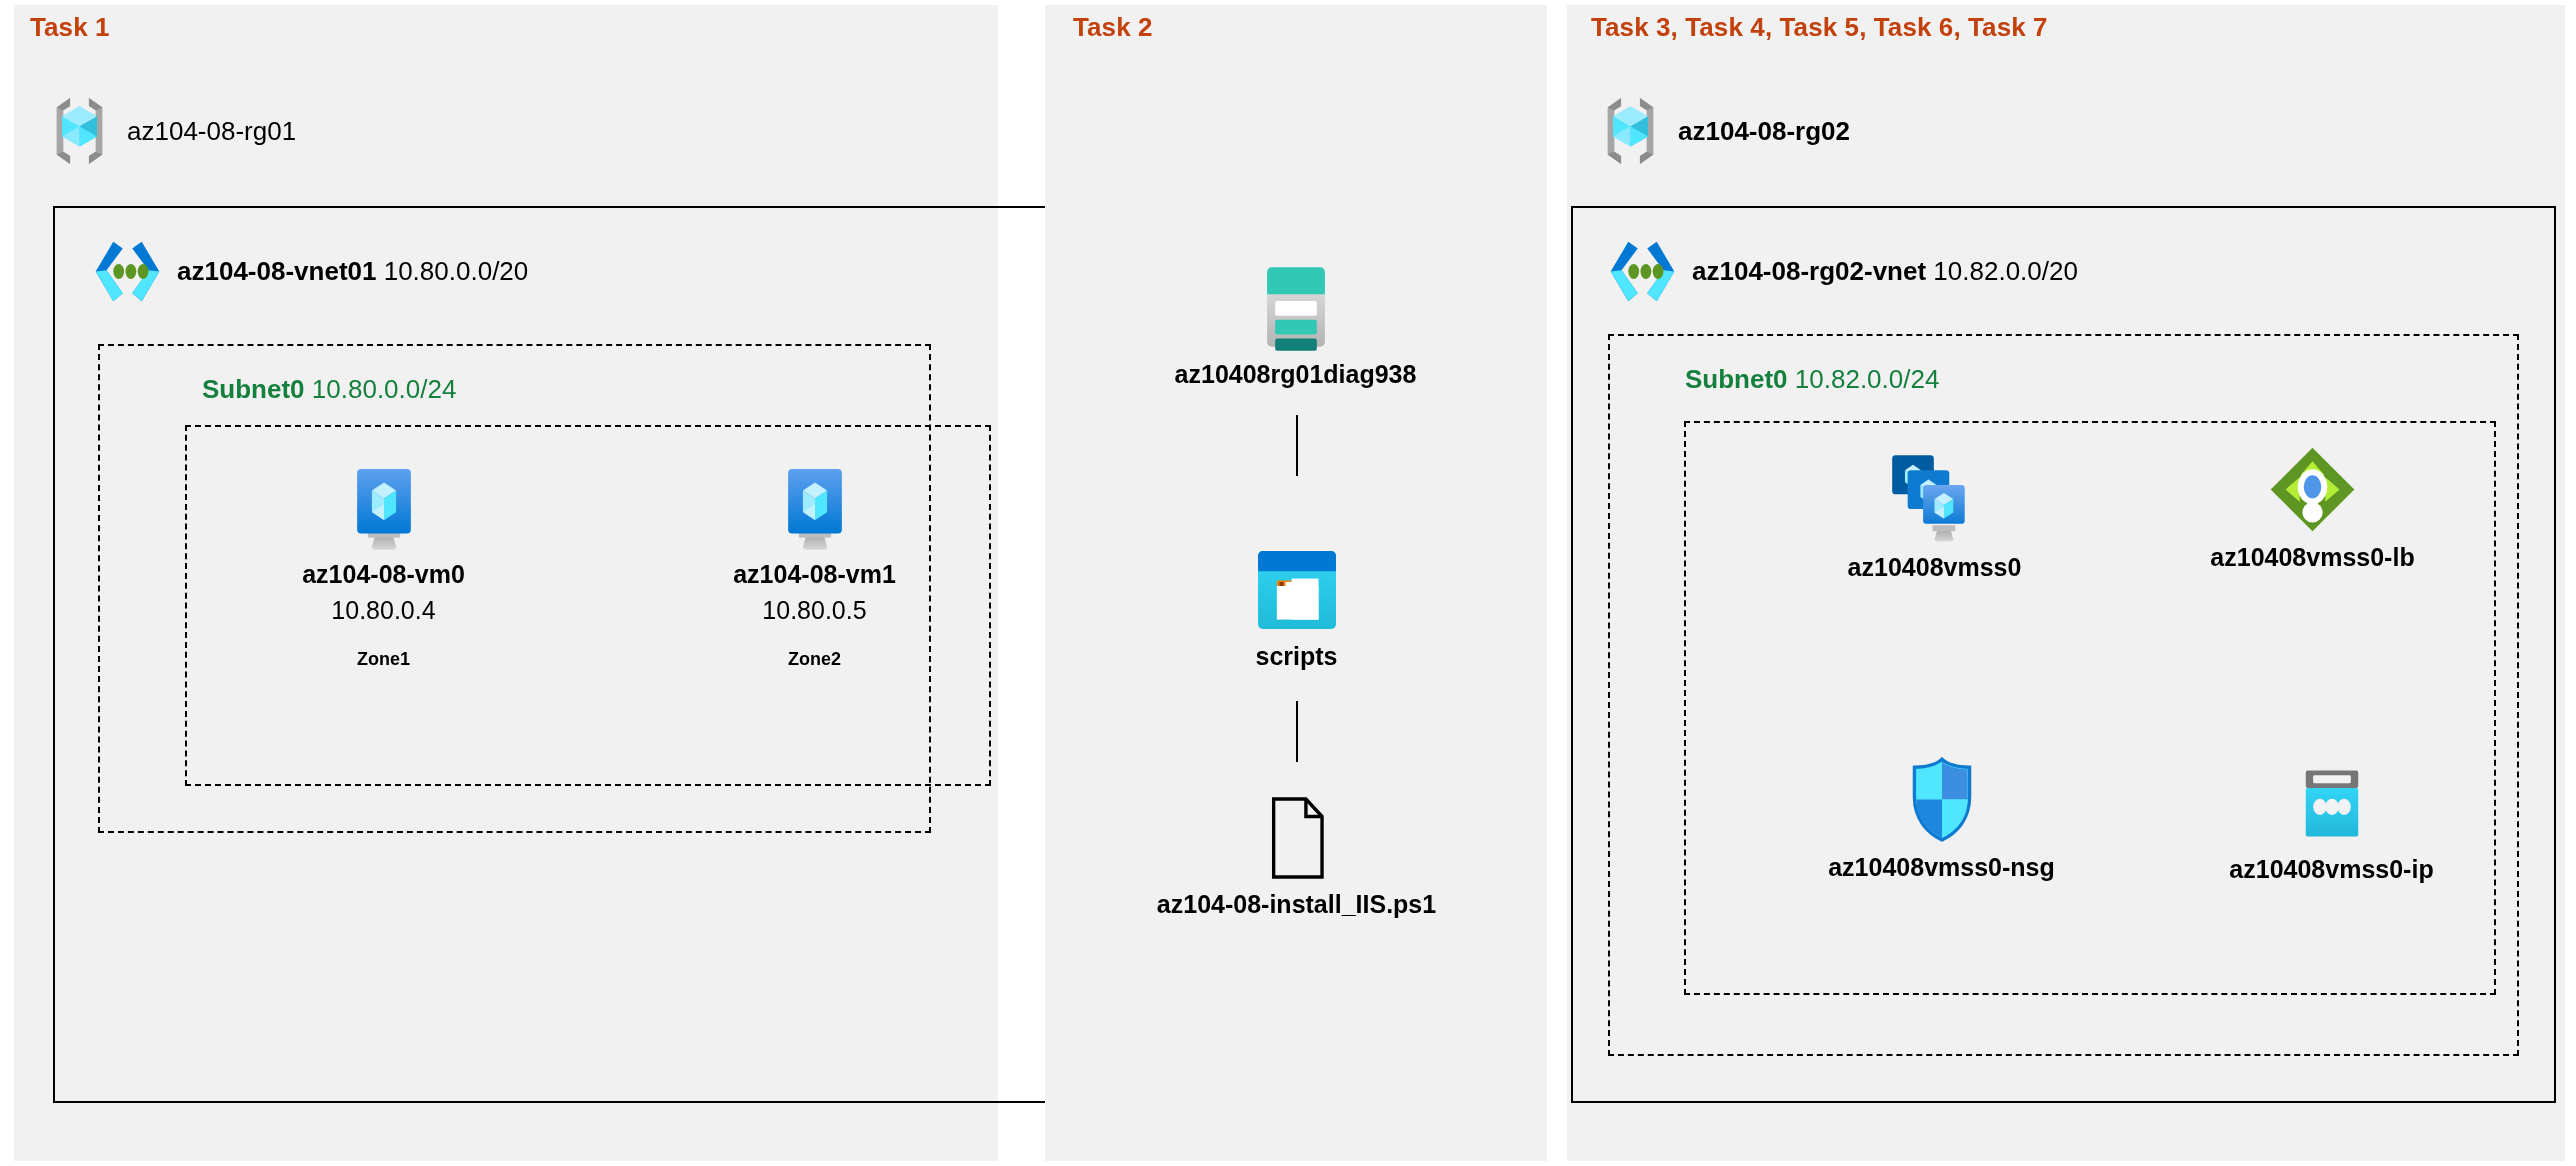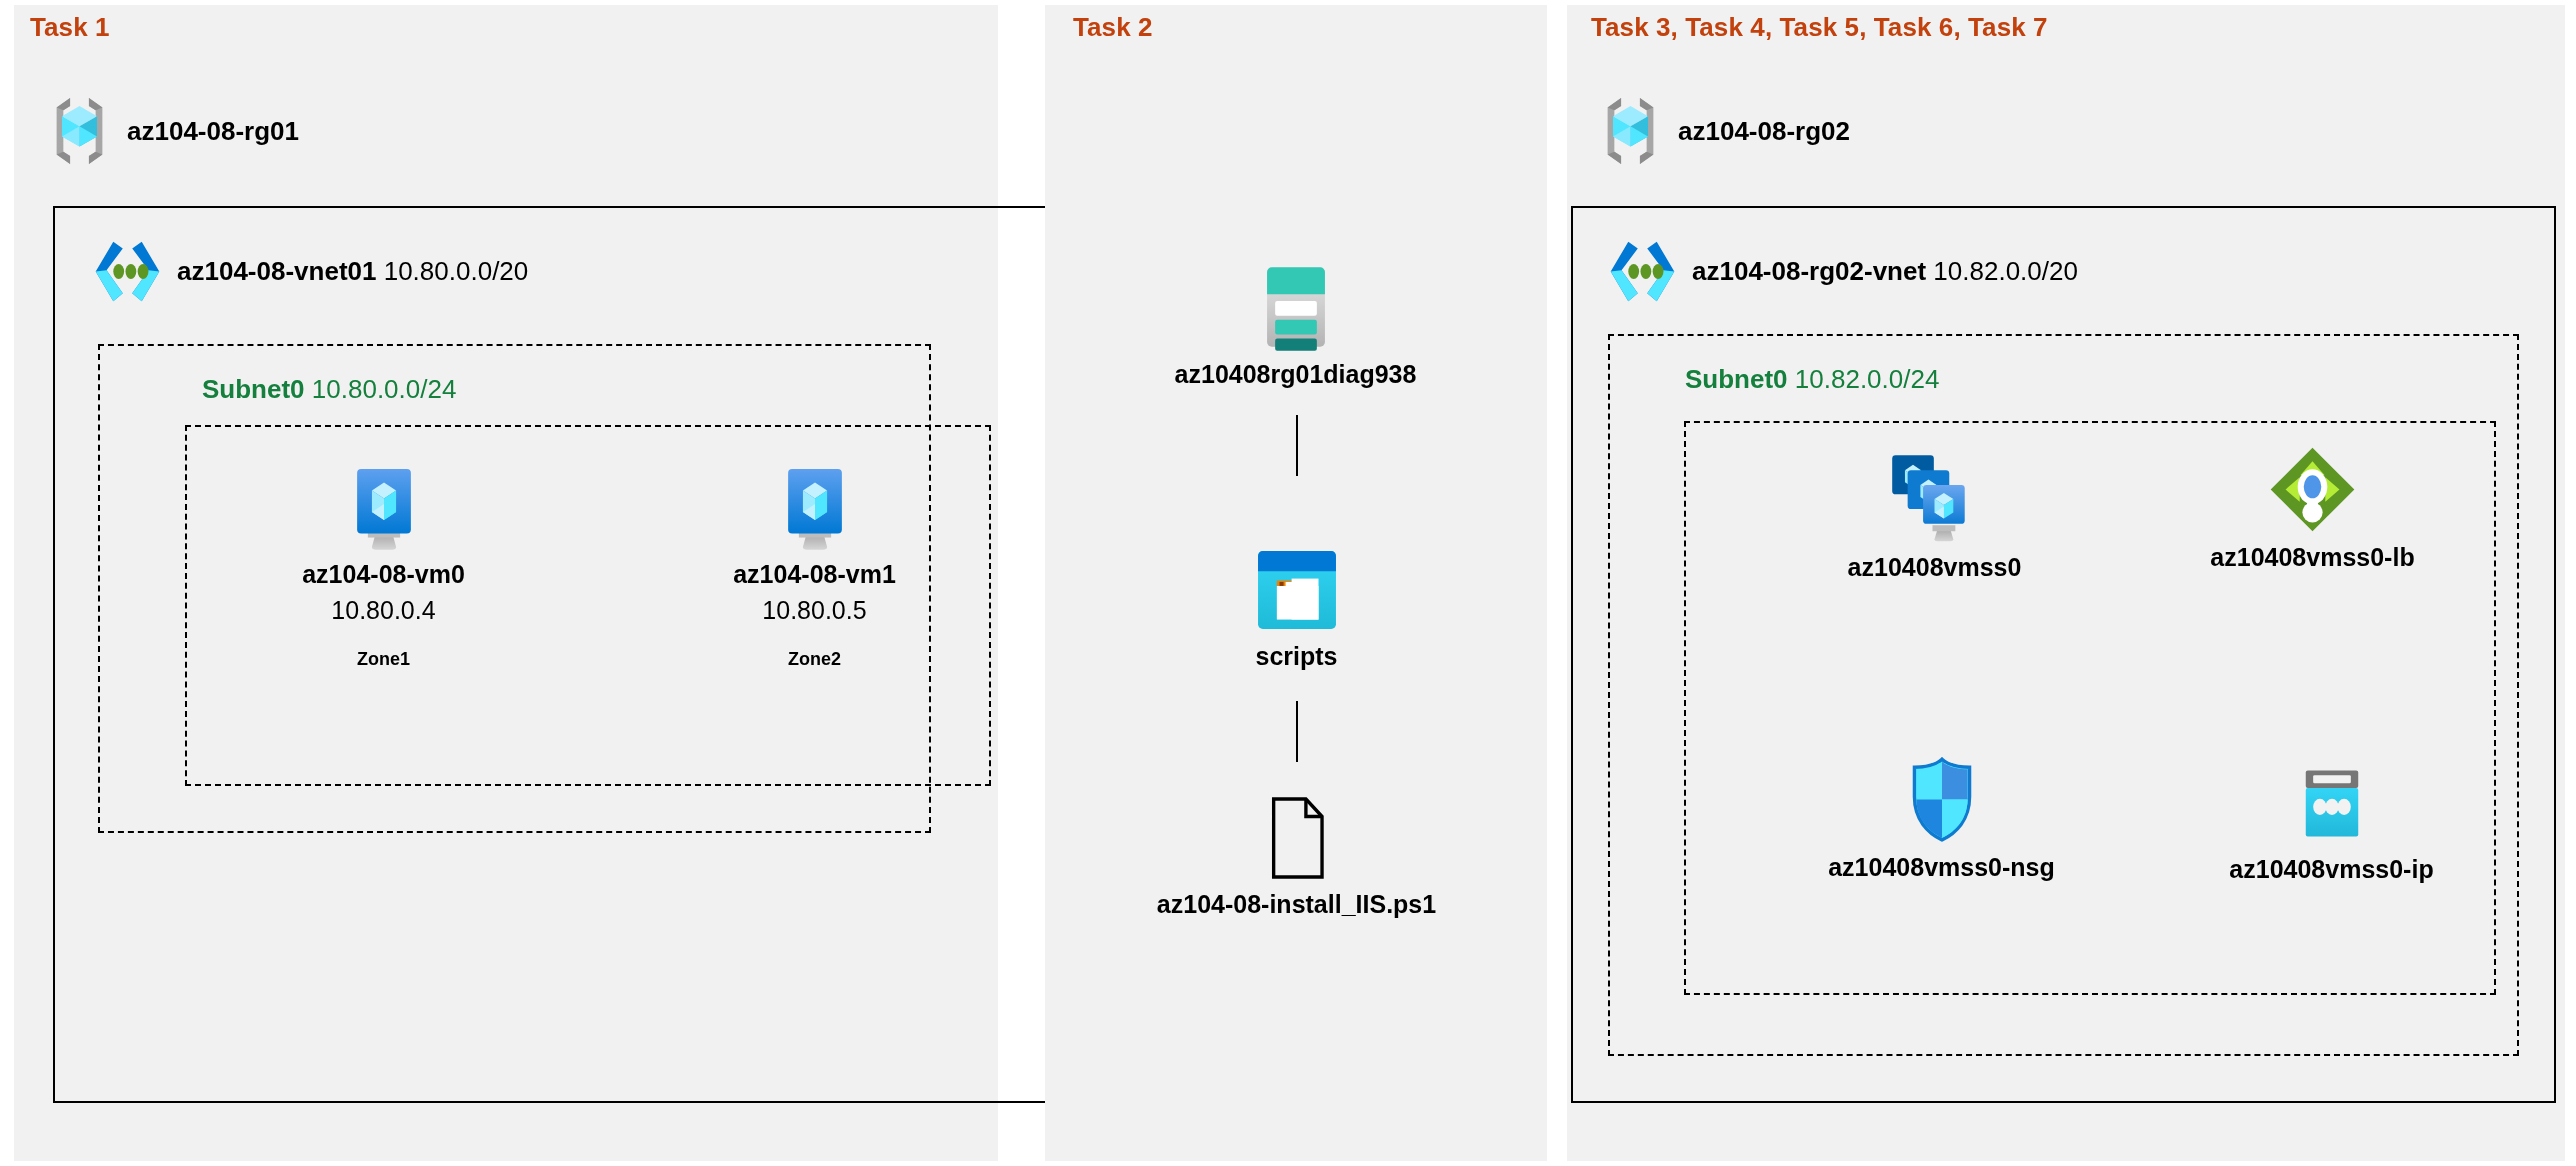--- a/index.html
+++ b/index.html
@@ -60,21 +60,21 @@
       <path d="M82 90 L62 104 L62 92 L72 86 Z" fill="#8c8c8c"></path>
 
       <path d="M48 18 L74 33 L48 48 L22 33 Z" fill="#9cebff"></path>
       <path d="M22 33 L48 48 L48 78 L22 63 Z" fill="#50e6ff"></path>
       <path d="M74 33 L48 48 L48 78 L74 63 Z" fill="#32bedd"></path>
       <path d="M22 63 L48 78 L48 92 L22 77 Z" fill="#9cebff" opacity="0"></path>
       <path d="M48 48 L22 63 L48 78 Z" fill="#9cebff" opacity="0.75"></path>
       <path d="M48 48 L74 63 L48 78 Z" fill="#50e6ff"></path>
     </svg>
   </span>
-  <span class="txt" style="font-weight:bold;text-align:center;">az104-08-rg01</span>
+  <span class="txt" style="font-weight:normal;text-align:center;">az104-08-rg01</span>
 </div>
 
 <div class="solidbox" style="left:53px;top:206px;width:1419px;height:893px;"></div>
 
 <div class="hdr" style="left:93px;top:239px;">
   <span>
     <svg width="69" height="65" viewBox="0 0 102 96">
       <path d="M30 4 L44 14 L20 46 L44 80 L30 92 L4 48 Z" fill="#0078d4"></path>
       <path d="M20 46 L44 80 L30 92 L4 48 Z" fill="#50e6ff"></path>
       <path d="M72 4 L58 14 L82 46 L58 80 L72 92 L98 48 Z" fill="#0078d4"></path>

